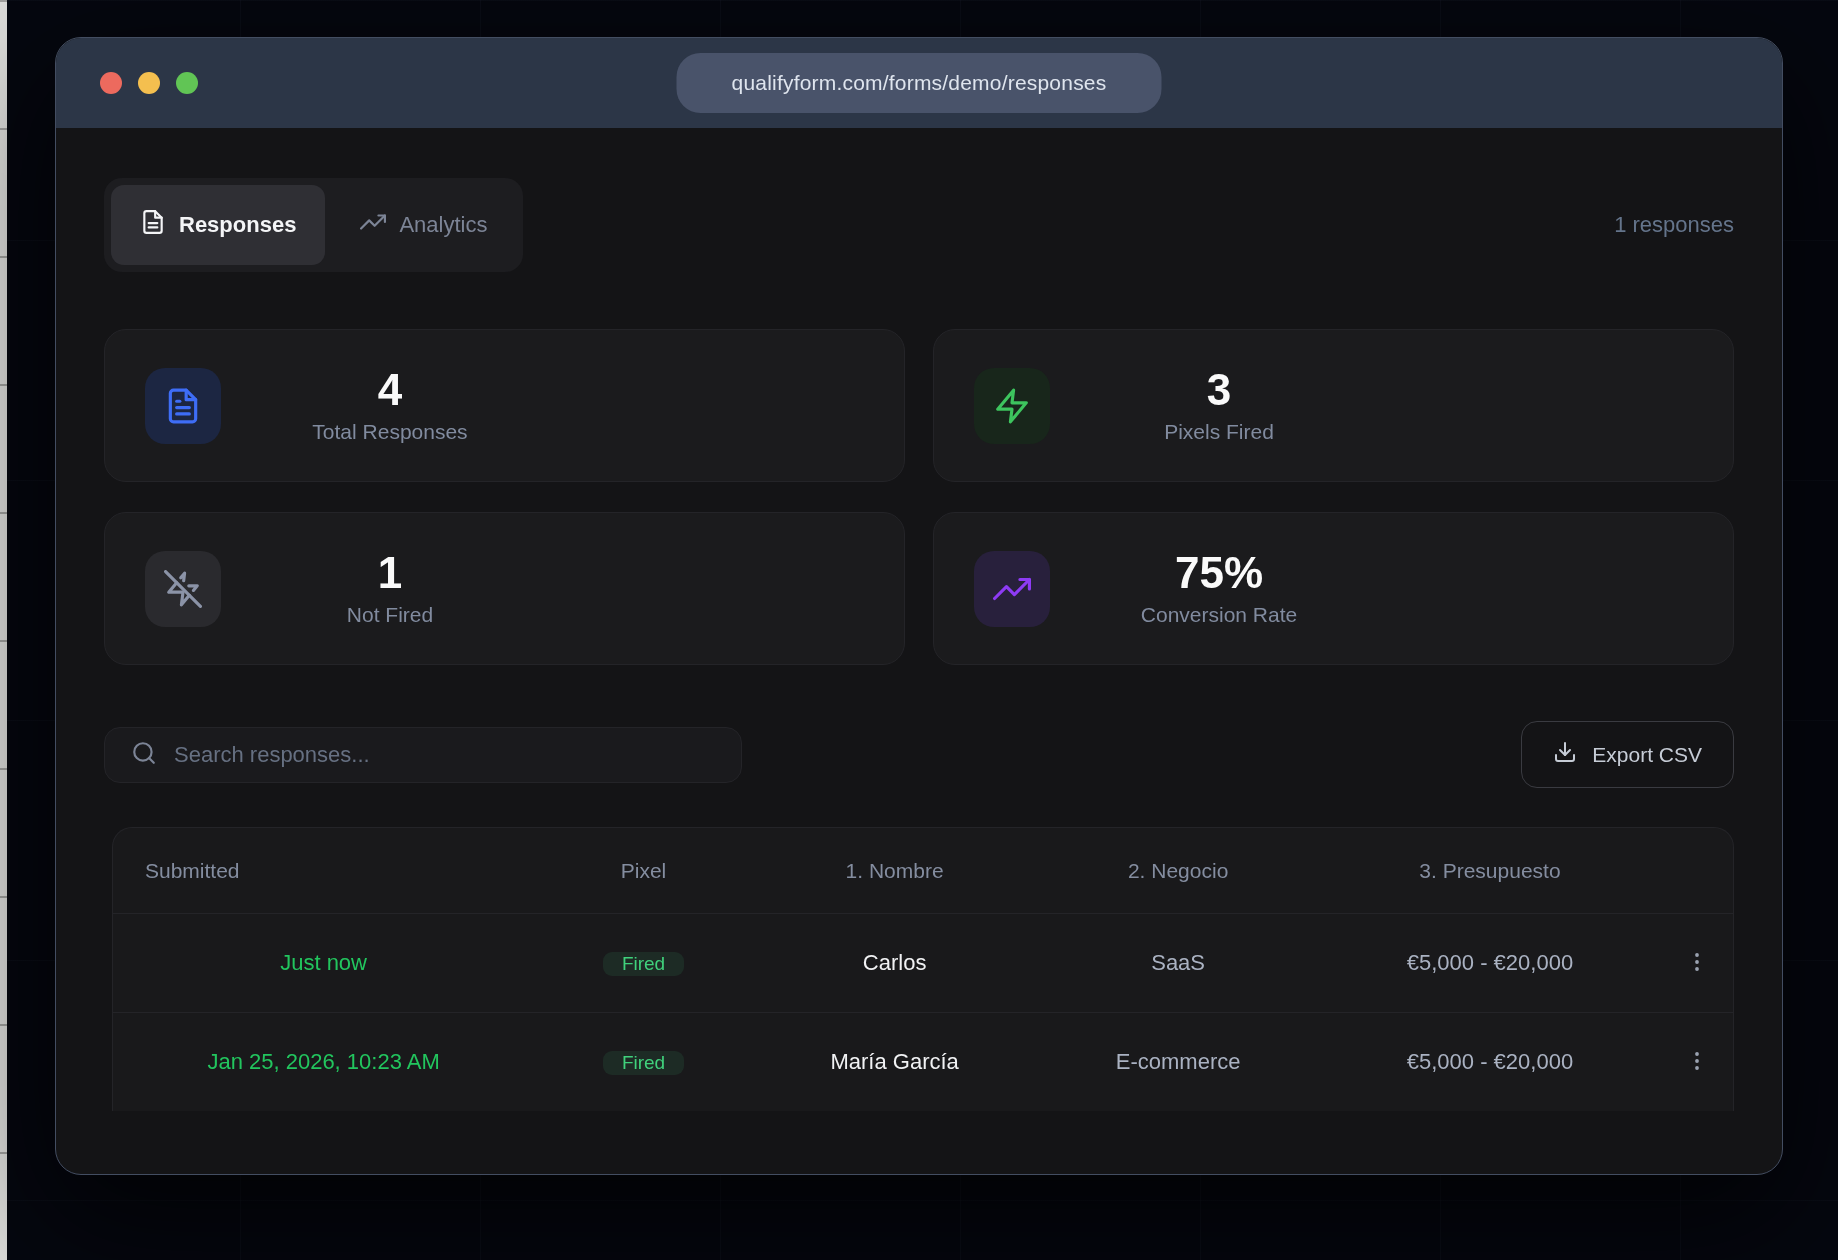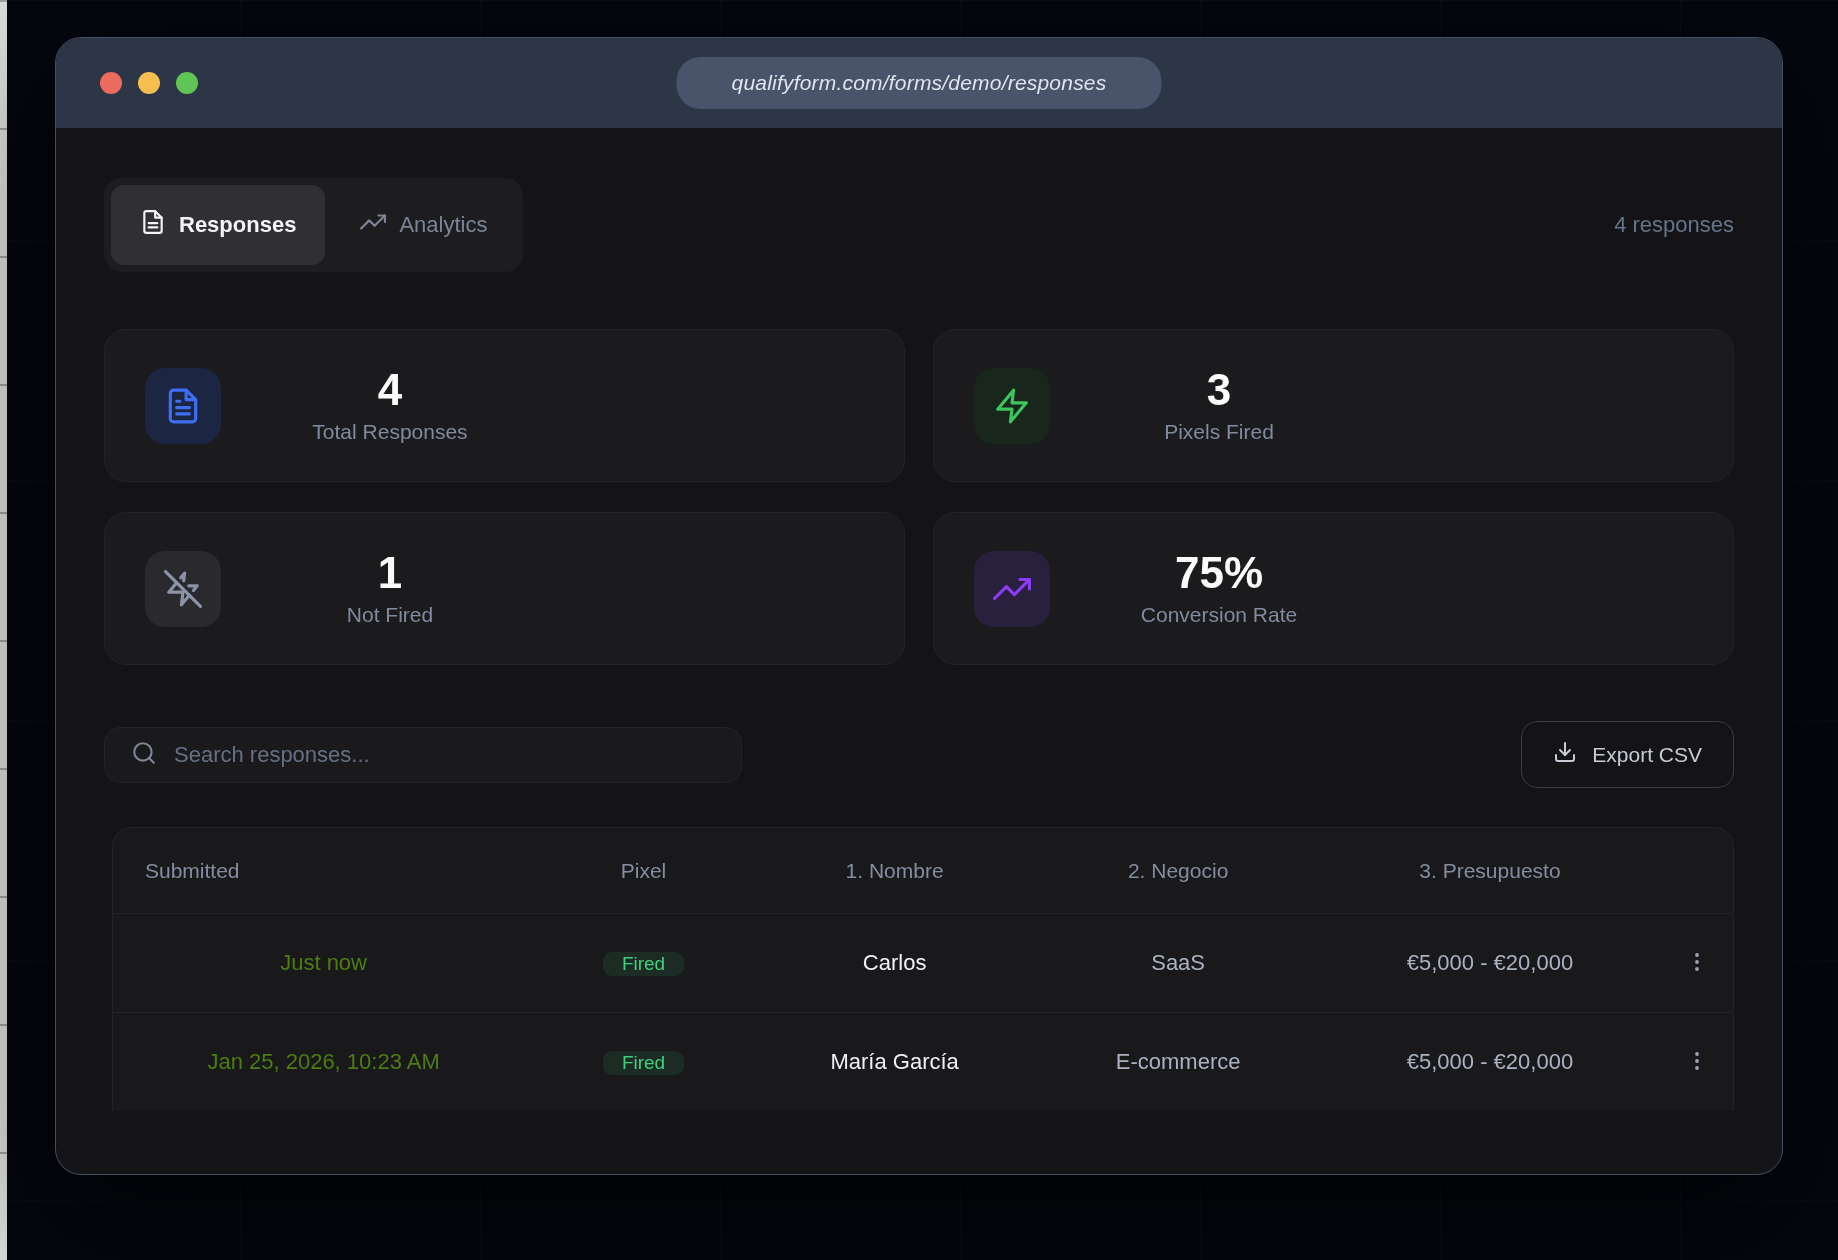--- a/index.html
+++ b/index.html
@@ -39,24 +39,24 @@
     position:relative;
   }
   .lights { display:flex; gap:16px; }
   .light { width:22px; height:22px; border-radius:50%; border:none; padding:0; cursor:default; }
   .light.red { background:var(--c-traffic-red,#ed6a5e); }
   .light.yellow { background:var(--c-traffic-yellow,#f4bf4f); }
   .light.green { background:var(--c-traffic-green,#61c555); }
   .urlbar {
     position:absolute; left:50%; top:50%; transform:translate(-50%,-50%);
     background:#49536a;
-    height:52px; min-width:485px;
+    height:60px; min-width:485px;
     border-radius:24px;
     display:flex; align-items:center; justify-content:center;
-    font-size:21px; color:#dfe5ee; letter-spacing:0.2px;font-style:italic;
+    font-size:21px; color:#dfe5ee; letter-spacing:0.2px;
   }
   
   .app-header {
     height:118px; flex:0 0 118px;
     background:#1a1a1c;
     border-bottom:1px solid #28282c;
     display:flex; align-items:center;
     padding:0 46px;
   }
   .back-btn {
@@ -154,21 +154,21 @@
   .thead, .trow {
     display:grid;
     grid-template-columns:26% 13.5% 17.5% 17.5% 21% 4.5%;
     align-items:center;
   }
   .thead { height:85px; color:#848da0; font-size:21px; font-weight:500; }
   .trow { height:99px; border-top:1px solid #242428; font-size:22px; }
   .hcell { text-align:center; }
   .hcell.first { text-align:left; padding-left:32px; }
   .cell { text-align:center; }
-  .c-submitted { color:#4d7c0f; }
+  .c-submitted { color:#22c55e; }
   .c-nombre { color:#f1f2f4; }
   .c-negocio, .c-presupuesto { color:#aab2c2; }
   .badge {
     display:inline-block; padding:1px 19px; border-radius:9px;
     background:rgba(64,209,124,0.10);
     color:var(--c-badge-green,#40d17c); font-size:19px;
   }
   .kebab {
     background:none; border:none; cursor:pointer; color:#9aa2b1;
     width:40px; height:40px; display:inline-flex; align-items:center; justify-content:center;
@@ -209,21 +209,21 @@
         <button class="tab">
           <span>
             <svg width="26" height="26" viewBox="0 0 24 24" fill="none" stroke="currentColor" stroke-width="2" stroke-linecap="round" stroke-linejoin="round">
                 <polyline points="23 6 13.5 15.5 8.5 10.5 1 18"></polyline>
                 <polyline points="17 6 23 6 23 12"></polyline>
               </svg>
           </span>
           <span>Analytics</span>
         </button>
       </div>
-      <div class="resp-count">4 responses</div>
+      <div class="resp-count">1 responses</div>
     </div>
 
     <div class="stats">
       <div class="stat-card">
         <div class="stat-tile tile-blue">
           <svg width="38" height="38" viewBox="0 0 24 24" fill="none" stroke="currentColor" stroke-width="2" stroke-linecap="round" stroke-linejoin="round">
               <path d="M14 2H6a2 2 0 0 0-2 2v16a2 2 0 0 0 2 2h12a2 2 0 0 0 2-2V8z"></path>
               <path d="M14 2v6h6"></path>
               <line x1="16" y1="13" x2="8" y2="13"></line>
               <line x1="16" y1="17" x2="8" y2="17"></line>

